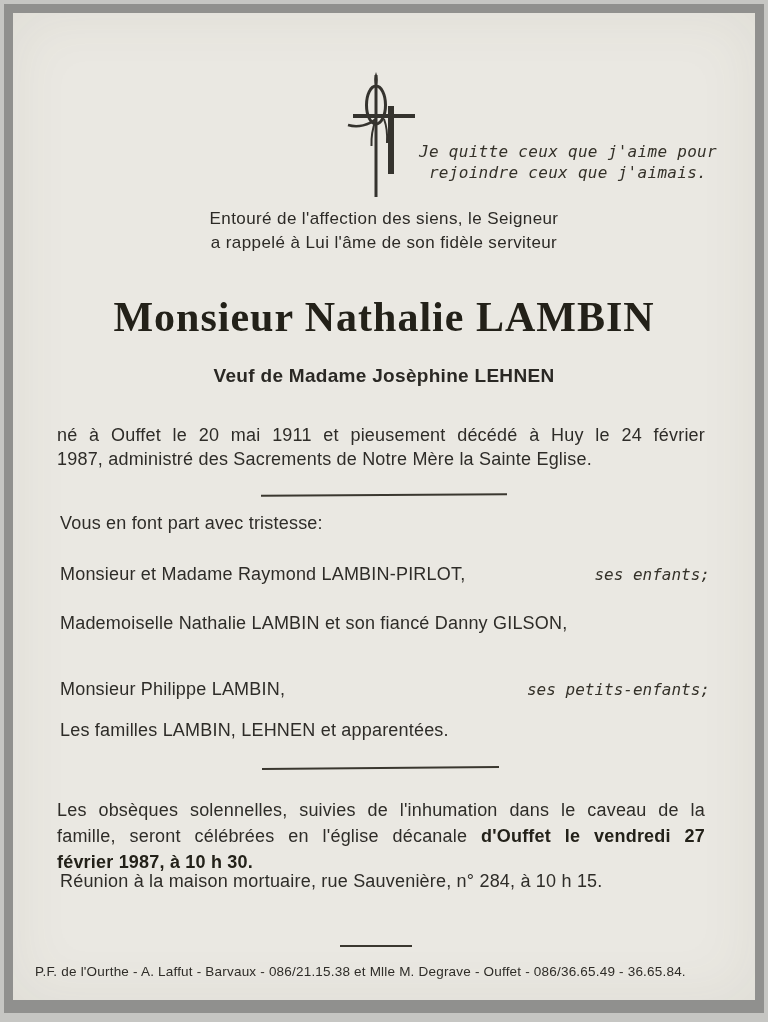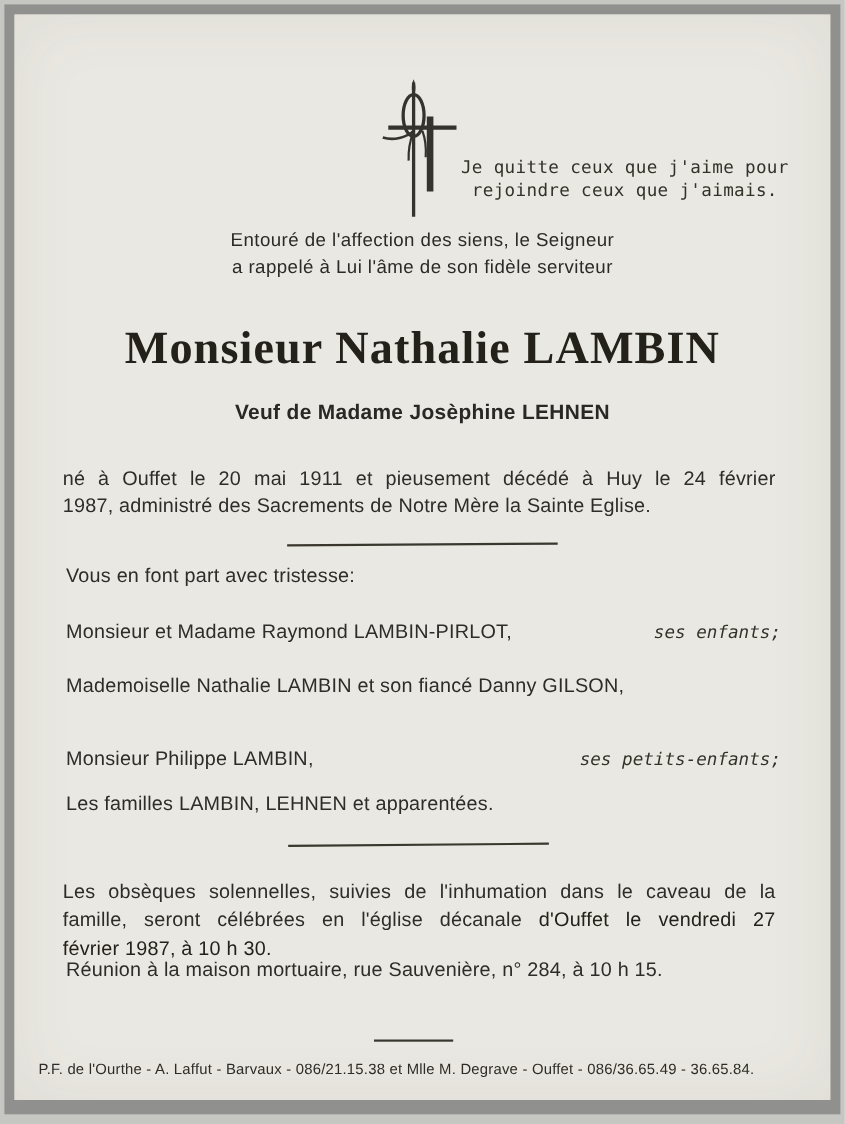--- a/index.html
+++ b/index.html
@@ -20,21 +20,21 @@
     box-shadow: inset 0 0 60px rgba(90,85,70,0.08);
     color: #2e2c28;
   }
   .paper > div { position: absolute; }
 
   .cross { left: 330px; top: 58px; width: 78px; height: 135px; }
 
   .epitaph {
     left: 390px; top: 128px; width: 330px;
     font-family: "DejaVu Sans Mono", monospace;
-    font-size: 16px; line-height: 21px;
+    font-style: italic; font-size: 16px; line-height: 21px;
     text-align: center; letter-spacing: 0.3px; color: #343129;
   }
 
   .preamble {
     left: 0; top: 194px; width: 100%;
     font-size: 17px; line-height: 24px; text-align: center;
     letter-spacing: 0.4px; color: #2c2a26;
   }
 
   .title {
@@ -47,21 +47,21 @@
   .subtitle {
     left: 0; top: 352px; width: 100%;
     font-size: 19px; font-weight: 700; text-align: center;
     letter-spacing: 0.3px; color: #2a2824;
   }
 
   .para { left: 44px; width: 648px; font-size: 18px; letter-spacing: 0.2px; }
   .life-record { top: 410px; line-height: 24px; }
   .funeral-notice { top: 784px; line-height: 26px; }
   .jline { text-align: justify; text-align-last: justify; }
-  .funeral-notice b { font-weight: 400; color: #232119; }
+  .funeral-notice b { font-weight: 700; color: #232119; }
 
   .rule { height: 2px; background: #3a372f; left: 50%; }
   .rule-1 { top: 481px; width: 246px; margin-left: -123px; transform: rotate(-0.4deg); }
   .rule-2 { top: 754px; width: 237px; margin-left: -122px; transform: rotate(-0.5deg); }
   .rule-3 { top: 932px; width: 72px;  margin-left: -44px; }
 
   .announce { left: 47px; top: 500px; font-size: 18px; letter-spacing: 0.2px; }
 
   .mourner-row {
     left: 47px; right: 45px;

